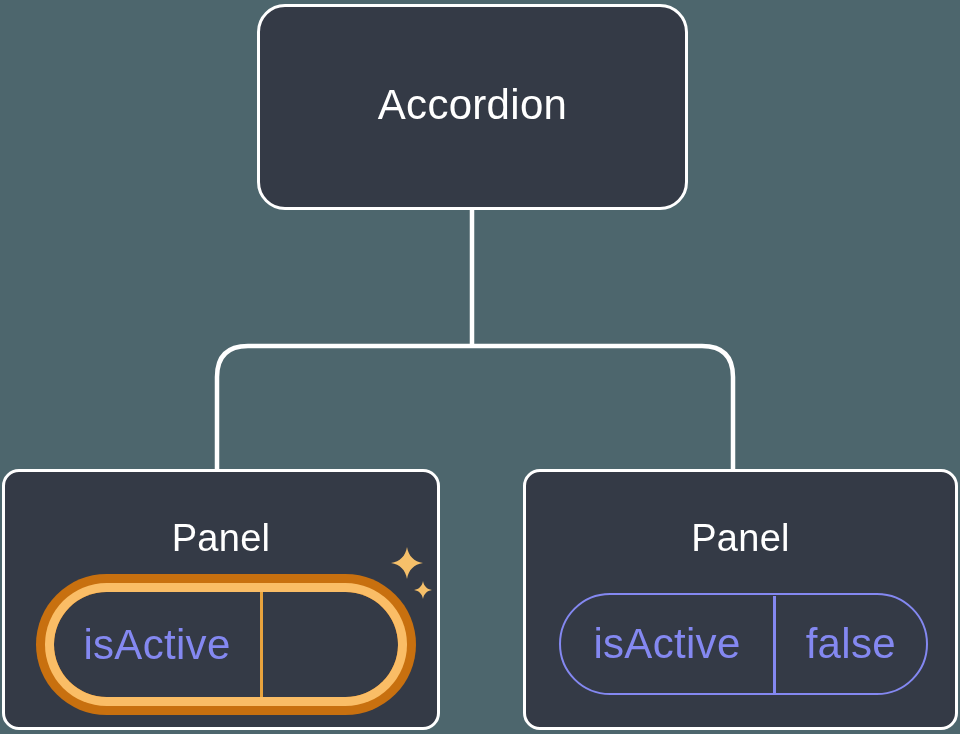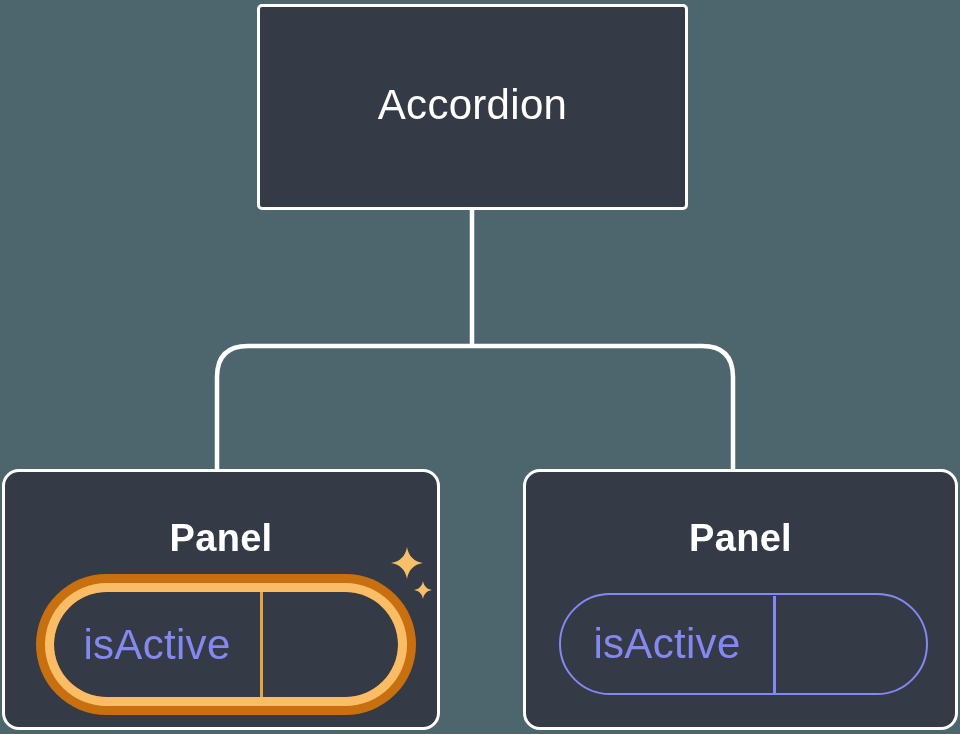--- a/index.html
+++ b/index.html
@@ -10,38 +10,38 @@
   #canvas{
     position:relative;
     width:960px;height:734px;
     background:var(--bg,#4D666D);
     overflow:hidden;
   }
   .card{
     position:absolute;
     background:var(--card,#343A46);
     border:3px solid var(--line,#FFFFFF);
-    border-radius:5px;
+    border-radius:28px;
     box-sizing:border-box;
   }
   #accordion-box{left:257px;top:4px;width:431px;height:206px;}
   #accordion-box .node-label{
     position:absolute;left:0;right:0;top:50%;
     transform:translateY(-54%);
     text-align:center;
     color:#fff;font-size:42px;font-weight:500;letter-spacing:.3px;
   }
   #connector-svg{position:absolute;left:0;top:0;pointer-events:none;}
 
   #panel-left{left:2px;top:469px;width:438px;height:261px;border-radius:17px;}
   #panel-right{left:523px;top:469px;width:435px;height:261px;border-radius:17px;}
   .panel-title{
     position:absolute;left:0;right:0;top:44px;
     text-align:center;color:#fff;
-    font-size:38px;font-weight:700;line-height:44px;letter-spacing:.3px;
+    font-size:38px;font-weight:400;line-height:44px;letter-spacing:.3px;
   }
   .prop-pill{
     position:absolute;
     display:flex;align-items:center;
     border-radius:62px;
     box-sizing:border-box;
   }
   .prop-pill .cell{
     display:flex;align-items:center;justify-content:center;
     height:100%;
@@ -96,20 +96,21 @@
       <div class="cell cell-name">isActive</div>
       <div class="pill-divider"></div>
     </div>
   </div>
 
   <div class="card" id="panel-right">
     <div class="panel-title">Panel</div>
     <div class="prop-pill" id="pill-inactive">
       <div class="cell cell-name">isActive</div>
       <div class="pill-divider"></div>
+      <div class="cell cell-value">false</div>
     </div>
   </div>
 
   <svg class="sparkle" id="sparkle-big" width="32" height="32" viewBox="0 0 24 24">
     <path d="M12 0 C13.1 6.8 17.2 10.9 24 12 C17.2 13.1 13.1 17.2 12 24 C10.9 17.2 6.8 13.1 0 12 C6.8 10.9 10.9 6.8 12 0 Z" fill="#F6C06A"></path>
   </svg>
   <svg class="sparkle" id="sparkle-small" width="18" height="18" viewBox="0 0 24 24">
     <path d="M12 0 C13.1 6.8 17.2 10.9 24 12 C17.2 13.1 13.1 17.2 12 24 C10.9 17.2 6.8 13.1 0 12 C6.8 10.9 10.9 6.8 12 0 Z" fill="#F6C06A"></path>
   </svg>
 

